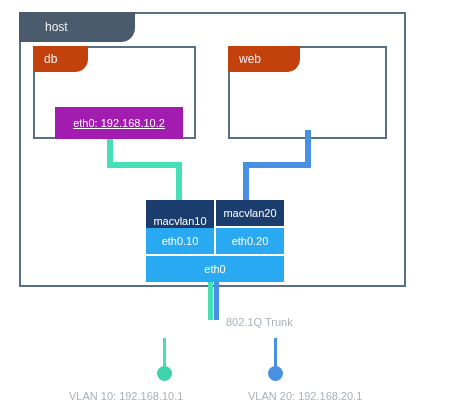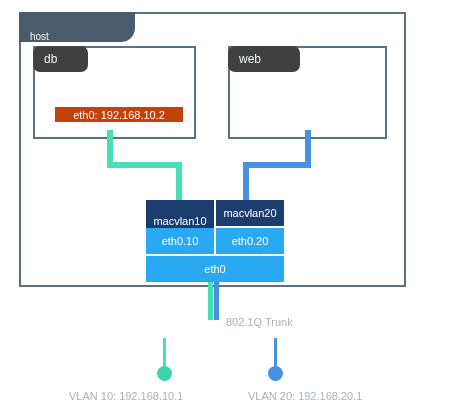--- a/index.html
+++ b/index.html
@@ -19,55 +19,55 @@
   .host-frame{
     left:19px;top:12px;width:387px;height:275px;
     border:2px solid #5a7184;
     background:#ffffff;
   }
   .host-tab{
     left:19px;top:12px;width:116px;height:30px;
     background:#4a5b6e;
     border-bottom-right-radius:14px;
     color:#eef2f5;
-    font-size:10px;
-    display:flex;align-items:flex-end;
-    padding-left:11px;
+    font-size:12px;
+    display:flex;align-items:center;
+    padding-left:26px;
     z-index:5;
   }
 
   
   .cnt-frame{
     border:2px solid #5a7184;
     background:#ffffff;
   }
   .cnt-tab{
     height:26px;
-    background:#404040;
+    background:#c2410c;
     border-bottom-right-radius:13px;
     color:#eef2f5;
     font-size:12px;
     display:flex;align-items:center;
     padding-left:11px;
     z-index:5;
-    border-radius:7px;
   }
   #db-frame{left:33px;top:46px;width:163px;height:93px;}
   #db-tab  {left:33px;top:46px;width:55px;}
   #web-frame{left:228px;top:46px;width:159px;height:93px;}
   #web-tab  {left:228px;top:46px;width:72px;}
 
   
   .ip-badge{
-    background:#c2410c;
+    background:#a21caf;
     color:#ffffff;
     font-size:11px;
     display:flex;align-items:center;justify-content:center;
-    height:15px;
+    height:32px;
     z-index:4;
+    text-decoration:underline;
   }
   #db-ip {left:55px;top:107px;width:128px;}
   #web-ip{left:250px;top:107px;width:128px;}
 
   
   .nic{
     display:flex;align-items:center;justify-content:center;
     color:#ffffff;
     z-index:4;
   }

